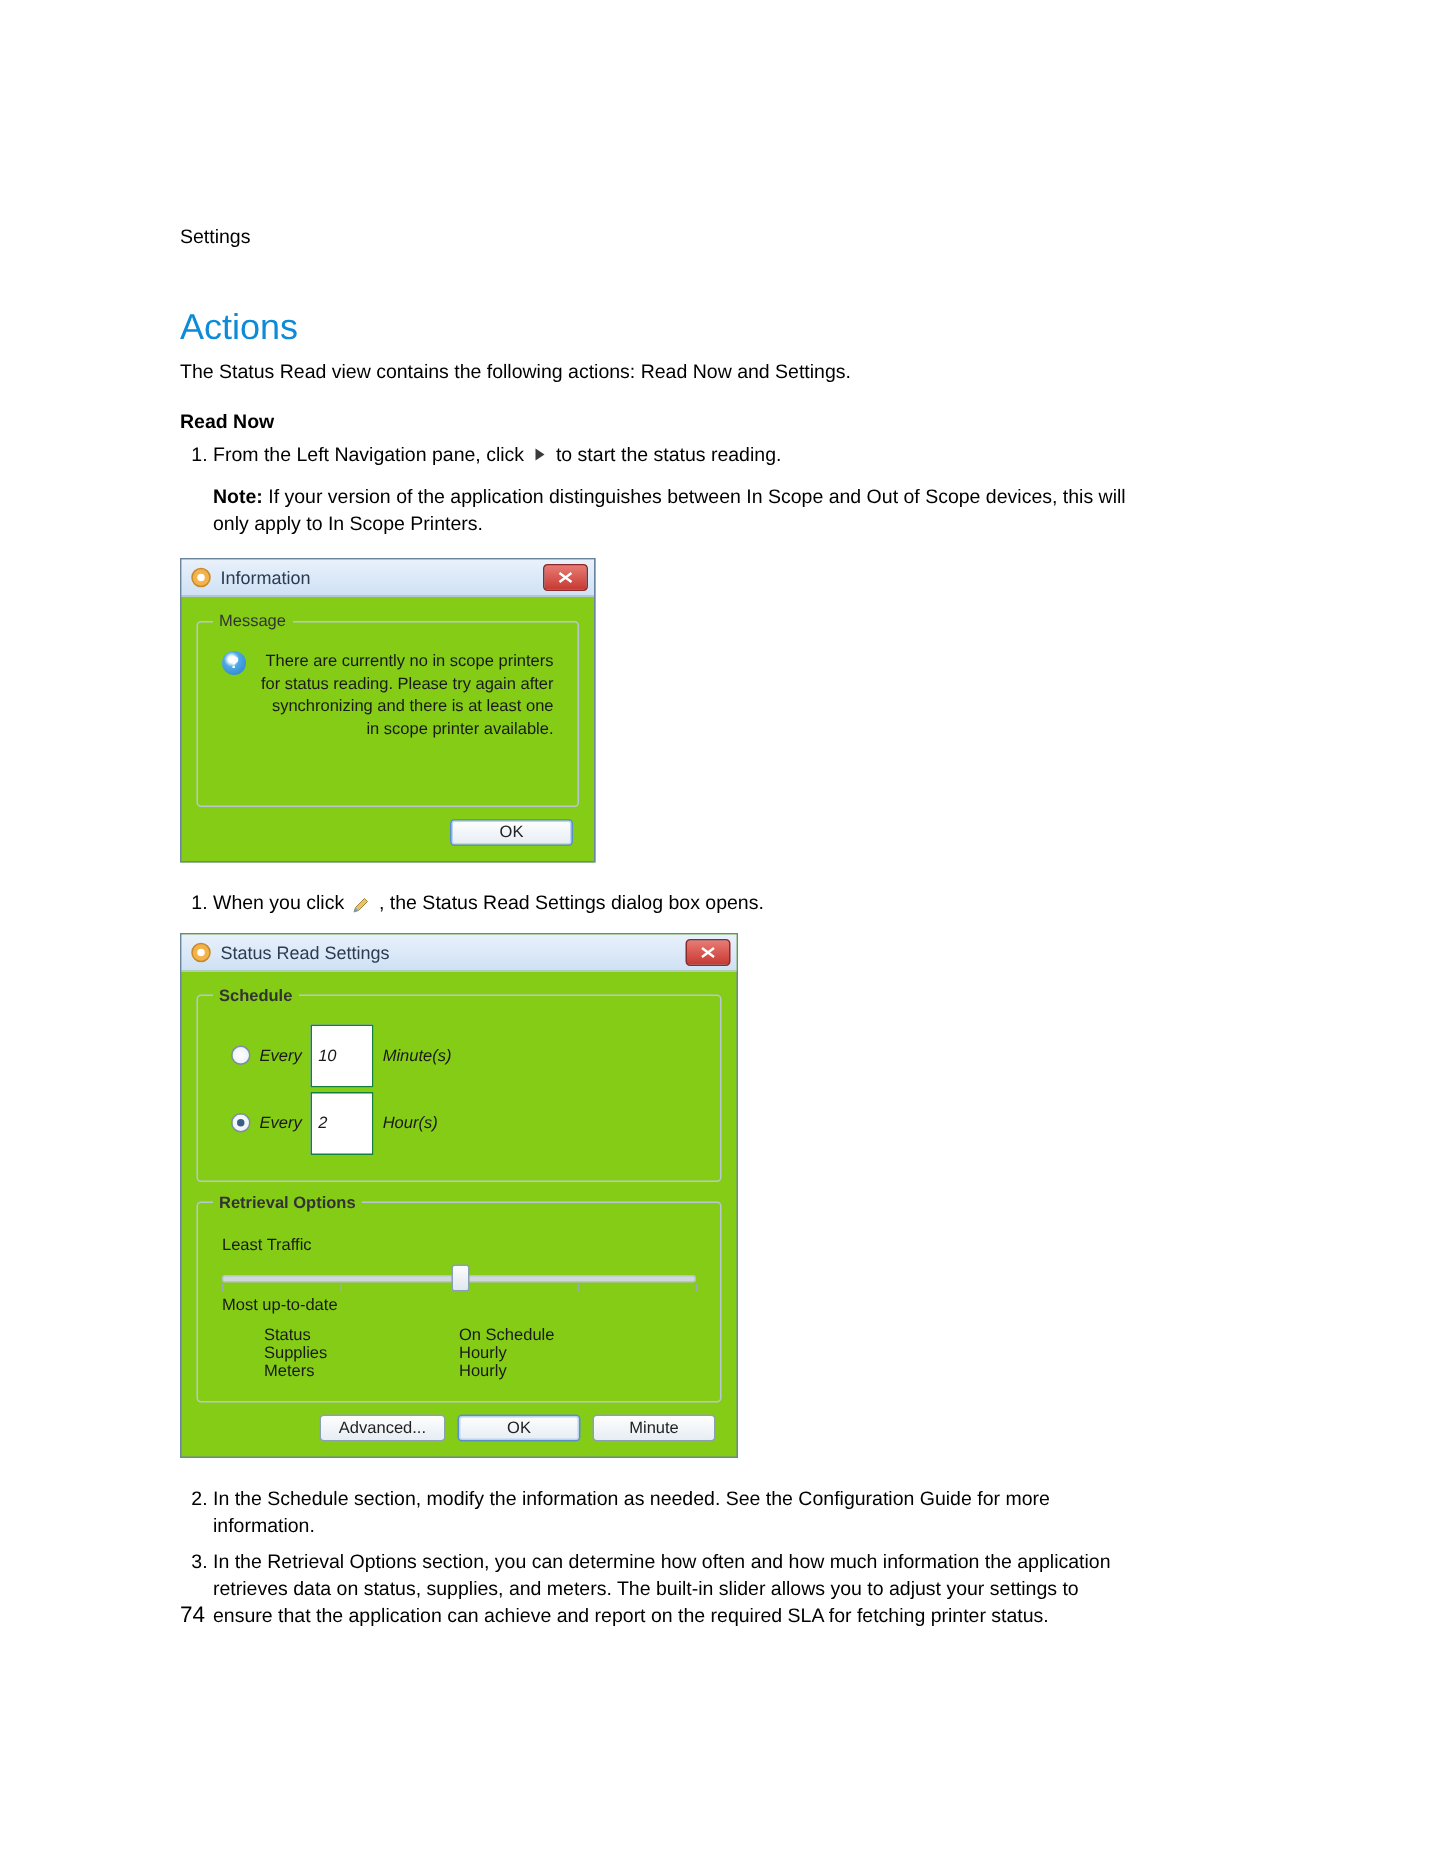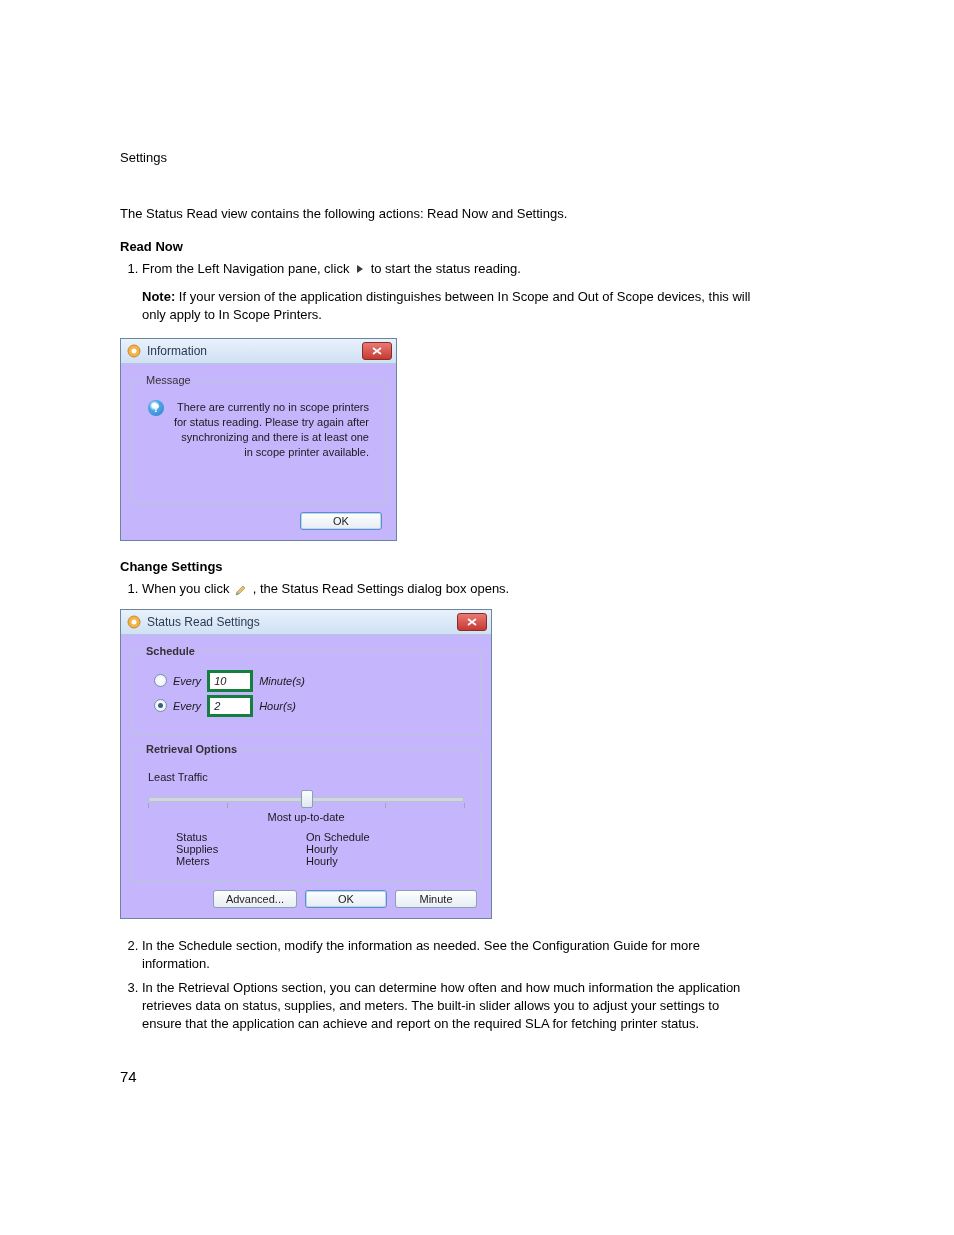--- a/index.html
+++ b/index.html
@@ -53,21 +53,21 @@
   .inline-icon {
     display: inline-block;
     vertical-align: middle;
     margin: 0 2px;
   }
   .play-icon svg, .pencil-icon svg { display: block; }
 
   
   .dialog {
     border: 1px solid #6a859e;
-    background: #c4b5fd;
+    background: #84cc16;
     font-family: Tahoma, Arial, sans-serif;
     font-size: 11px;
     color: #1a1a1a;
     margin: 6px 0 18px 0;
   }
   .titlebar {
     background: linear-gradient(#e9f1fb, #cfe1f5);
     border-bottom: 1px solid #b6c6d8;
     padding: 3px 4px 3px 6px;
     display: flex;
@@ -147,22 +147,22 @@
   }
   .radio {
     width: 11px; height: 11px; border: 1px solid #7a8fa5; border-radius: 50%;
     background: radial-gradient(#fff,#e6edf4);
     display:flex; align-items:center; justify-content:center;
   }
   .radio.checked::after {
     content:""; width:5px; height:5px; border-radius:50%; background:#3a5f86;
   }
   .num-box {
-    width: 32px; height: 16px; border:3px solid #15803d; background:#fff;
-    padding: 0 4px; font-size:11px; display:flex; align-items:center;
+    width: 32px; height: 16px; border:1px solid #15803d; background:#fff;
+    padding: 12px 4px; font-size:11px; display:flex; align-items:center;
   }
   .unit { font-size:11px;text-align:center; }
   .bold-legend { font-weight: bold; }
 
   .slider-wrap { margin: 6px 6px 4px 6px; }
   .slider-track {
     position: relative;
     height: 20px;
     margin-top: 6px;
   }
@@ -170,41 +170,42 @@
     position:absolute; left:0; right:0; top:8px;
     height:3px; background:#d0d7df; border:1px solid #b7c2ce; border-radius:2px;
   }
   .slider-thumb {
     position:absolute; top:1px; width:10px; height:16px;
     left: 50%; transform: translateX(-5px);
     background: linear-gradient(#fdfdfd,#e0e7ef);
     border:1px solid #8aa0b5; border-radius:2px;
   }
   .tick { position:absolute; top:14px; width:1px; height:5px; background:#9aa9b8; }
-  .slider-right-label { text-align:center; font-size:11px; margin-top:2px; }
+  .slider-right-label { text-align:left; font-size:11px; margin-top:2px; }
   .opt-table {
     margin: 8px 4px 0 34px;
     font-size: 11px;
   }
   .opt-table .row { display:flex; }
   .opt-table .c1 { width: 130px; }
   .page-num {
     position: absolute;
     left: 120px;
     bottom: 150px;
     font-size: 15px;
   }
 </style>
 </head>
 <body>
 
 <div class="page">
 
   <div class="doc-header">Settings</div>
 
+  <h1 class="section-title">Actions</h1>
   <div class="body-text">The Status Read view contains the following actions: Read Now and Settings.</div>
 
   <div class="subhead">Read Now</div>
   <ol class="steps">
     <li>
       <span>From the Left Navigation pane, click </span>
       <span class="inline-icon play-icon">
         <svg width="10" height="10" viewBox="0 0 10 10">
             <polygon points="2,1 8,5 2,9" fill="#3a3a3a"></polygon>
           </svg>
@@ -239,21 +240,20 @@
           <div class="info-circ">?</div>
           <div class="msg-text">There are currently no in scope printers for status reading. Please try again after synchronizing and there is at least one in scope printer available.</div>
         </div>
       </fieldset>
       <div class="btn-row">
         <div class="btn default">OK</div>
       </div>
     </div>
   </div>
 
-  <div class="subhead">Change Settings</div>
   <ol class="steps">
     <li>
       <span>When you click </span>
       <span class="inline-icon pencil-icon">
         <svg width="12" height="12" viewBox="0 0 12 12">
           <path d="M1 11 L2 8 L8 2 L10 4 L4 10 Z" fill="#e8c36a" stroke="#9c7a2e" stroke-width="0.6"></path>
           <path d="M1 11 L2 8 L4 10 Z" fill="#6aa3d8"></path>
         </svg>
       </span>
       <span>, the Status Read Settings dialog box opens.</span>

